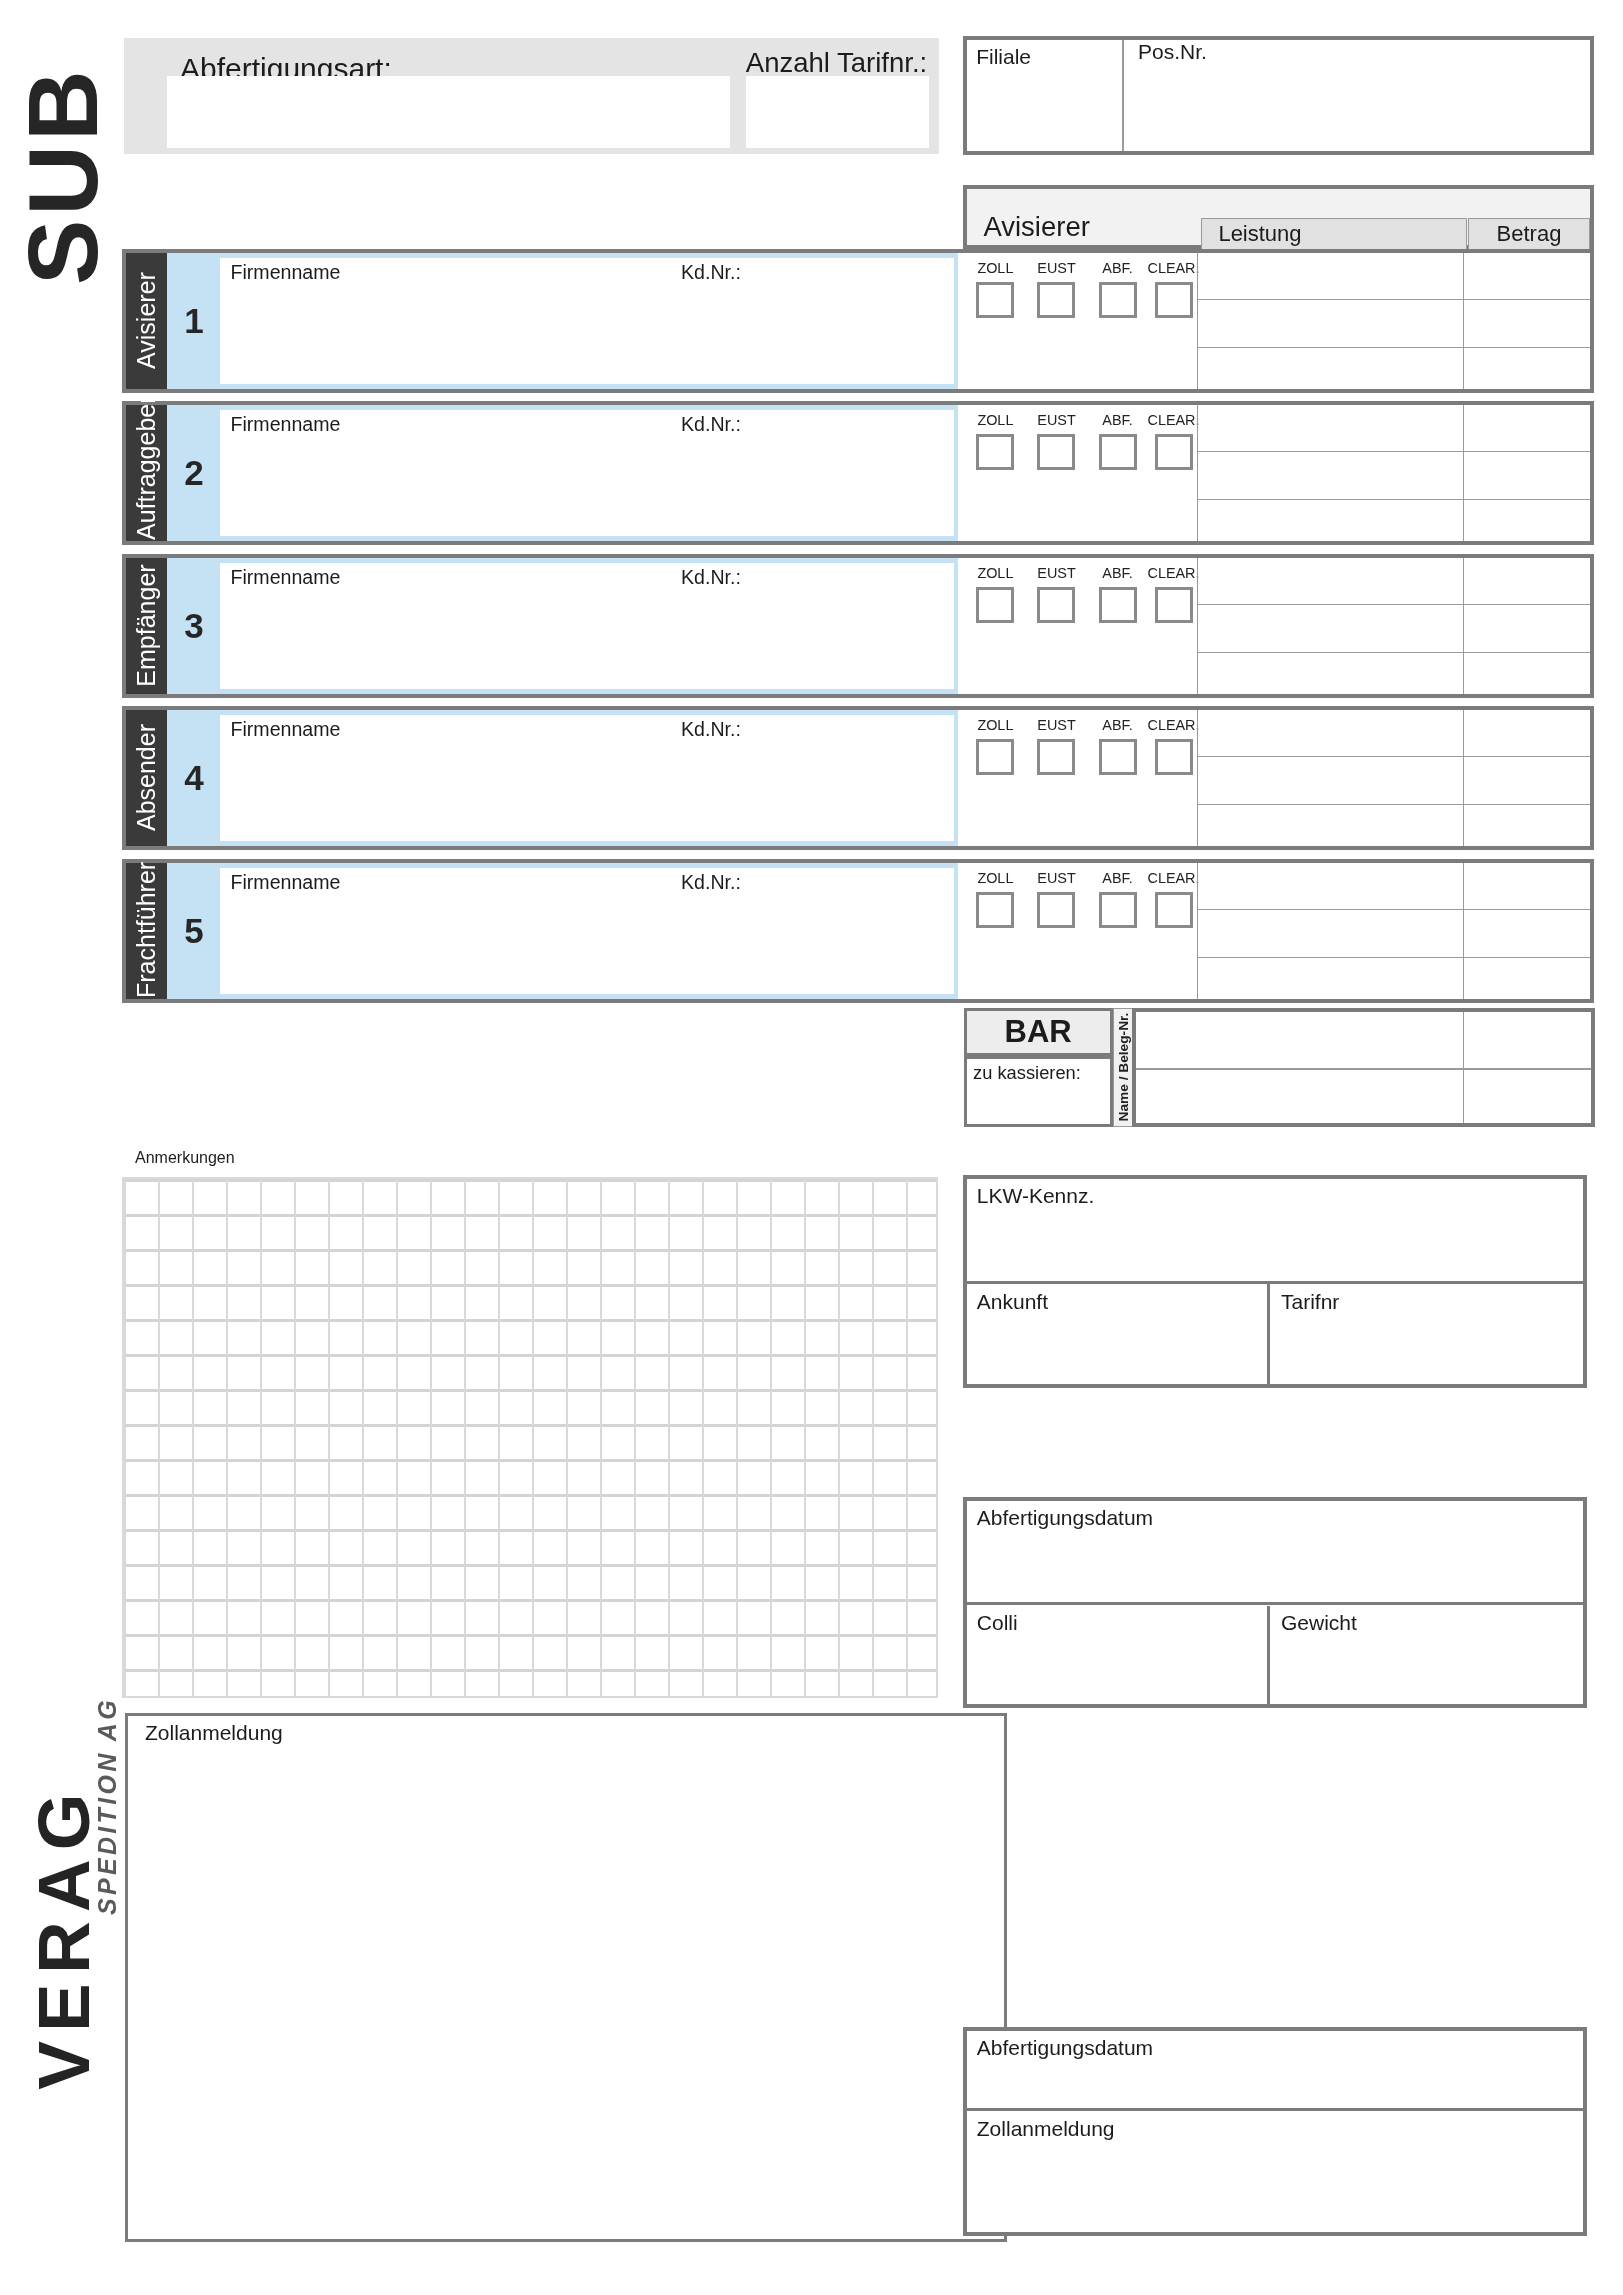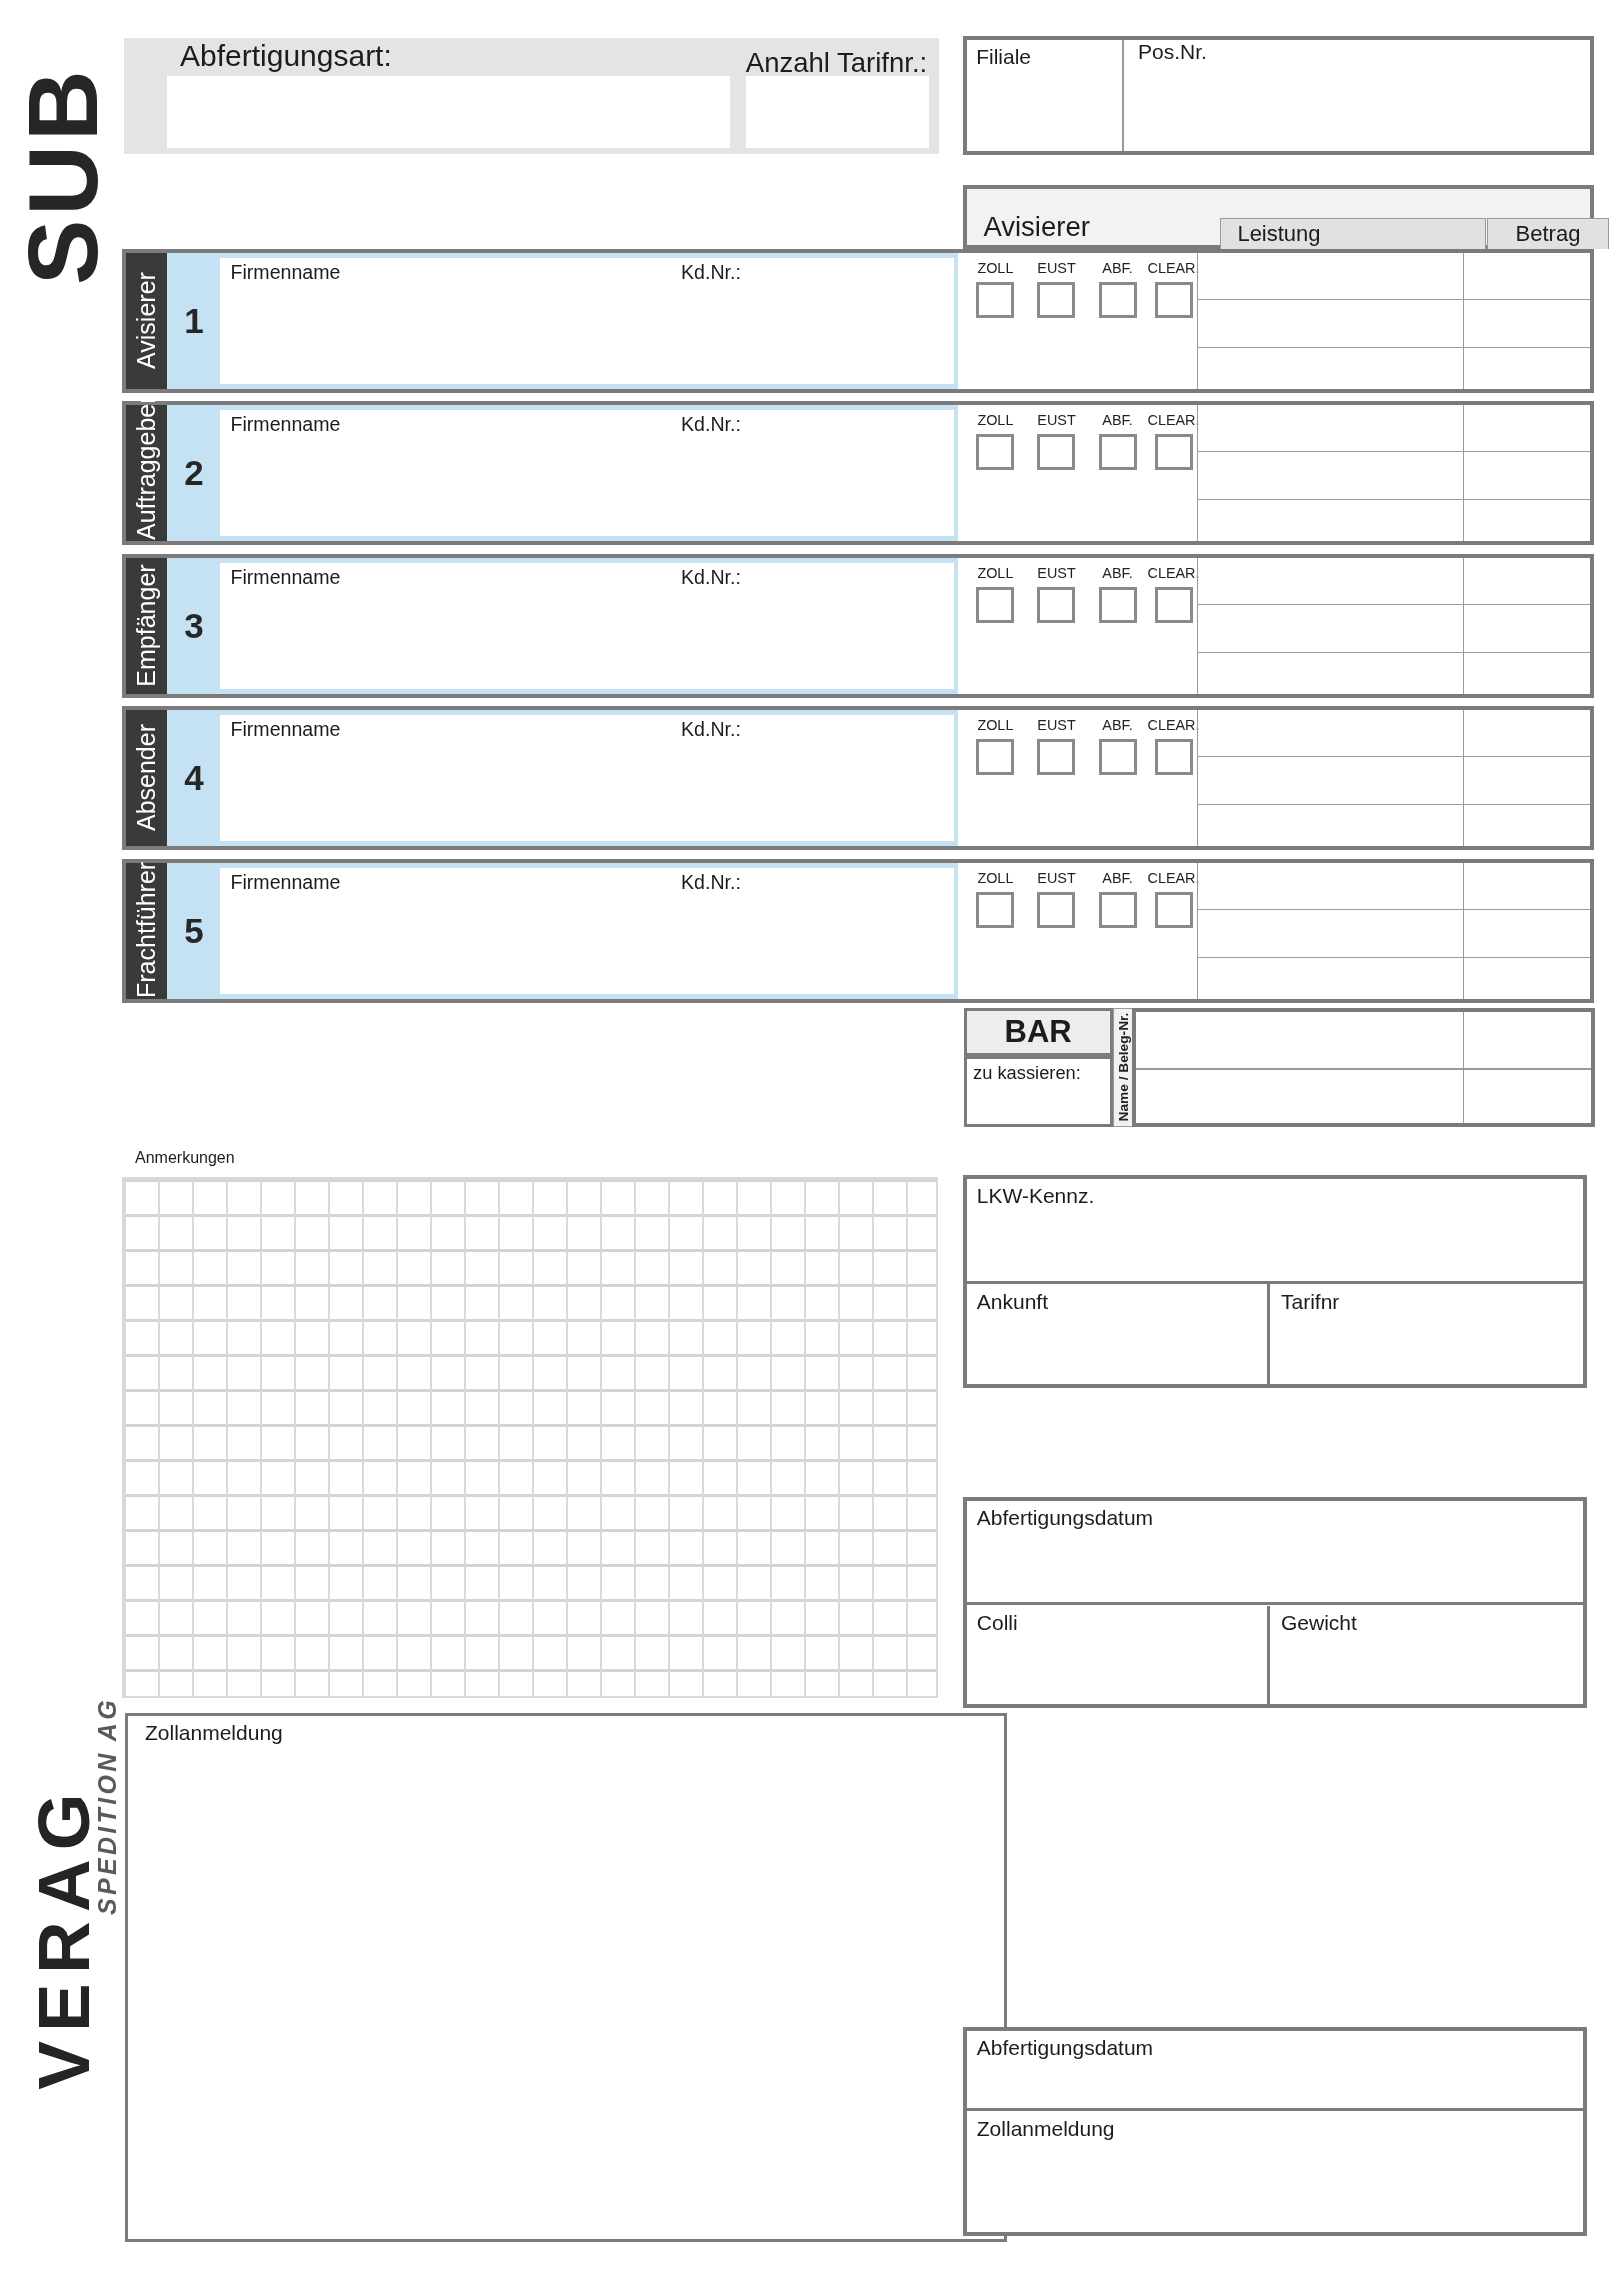--- a/index.html
+++ b/index.html
@@ -39,21 +39,21 @@
   .lab28{font-size:18.3px;color:var(--text-dark);}
   .whitebox{background:#fff;position:absolute;}
 
   
   .filiale-box{left:963px;top:36px;width:631px;height:119px;border:4.6px solid var(--border-gray);background:#fff;}
   .filiale-box .vdiv{position:absolute;left:155px;top:0;bottom:0;width:2px;background:var(--line-gray);}
 
   
   .ab-header{left:963px;top:185px;width:631px;height:64px;border:4.6px solid var(--border-gray);background:var(--header-light);}
   .ab-header .title{position:absolute;left:16.4px;top:22px;font-size:27.5px;}
-  .subhead{position:absolute;top:29px;height:31px;background:var(--subheader-gray);border:1.3px solid var(--line-gray);border-bottom:none;margin-left:19px;}
+  .subhead{position:absolute;top:29px;height:31px;background:var(--subheader-gray);border:1.3px solid var(--line-gray);border-bottom:none;}
   .subhead.leistung{left:234px;width:266px;line-height:29px;padding-left:16.4px;font-size:22px;}
   .subhead.betrag{left:501px;width:122px;line-height:29px;text-align:center;font-size:22px;}
 
   
   .party-row{position:absolute;left:122px;width:1472px;height:144px;}
   .party-left{position:absolute;left:0;top:0;width:841px;height:144px;background:var(--accent-blue);
     border:4.6px solid var(--border-gray);}
   .party-strip{position:absolute;left:0;top:0;bottom:0;width:41px;background:var(--strip-dark);}
   .party-strip .rot{left:0;top:0;width:135px;height:41px;line-height:41px;
     transform:rotate(-90deg) translateX(-135px);
@@ -125,21 +125,21 @@
 </head>
 <body>
 
 <div class="page">
 
   <div class="abs sub-logo">
     <div class="rot">SUB</div>
   </div>
 
   <div class="abs gray-panel">
-    <div class="abs lab46" style="left:56px;top:1px;">Abfertigungsart:</div>
+    <div class="abs lab46" style="left:56px;top:14px;">Abfertigungsart:</div>
     <div class="whitebox" style="left:43px;top:38px;width:563px;height:72px;"></div>
     <div class="abs lab42" style="right:11.8px;top:9.2px;">Anzahl Tarifnr.:</div>
     <div class="whitebox" style="left:622px;top:38px;width:183px;height:72px;"></div>
   </div>
 
   <div class="abs filiale-box">
     <div class="vdiv"></div>
     <div class="abs lab32" style="left:9.2px;top:5.2px;">Filiale</div>
     <div class="abs lab32" style="left:171px;top:0;">Pos.Nr.</div>
     <div class="cell" style="left:0;top:0;width:155px;bottom:0;"></div>

